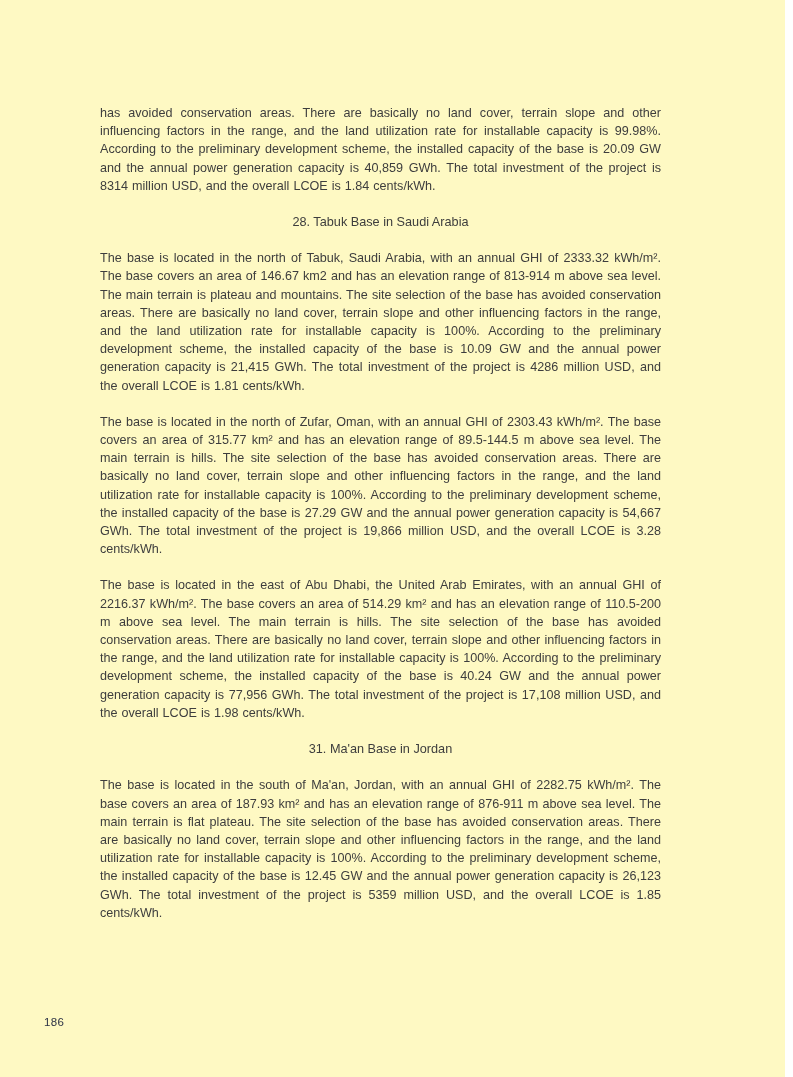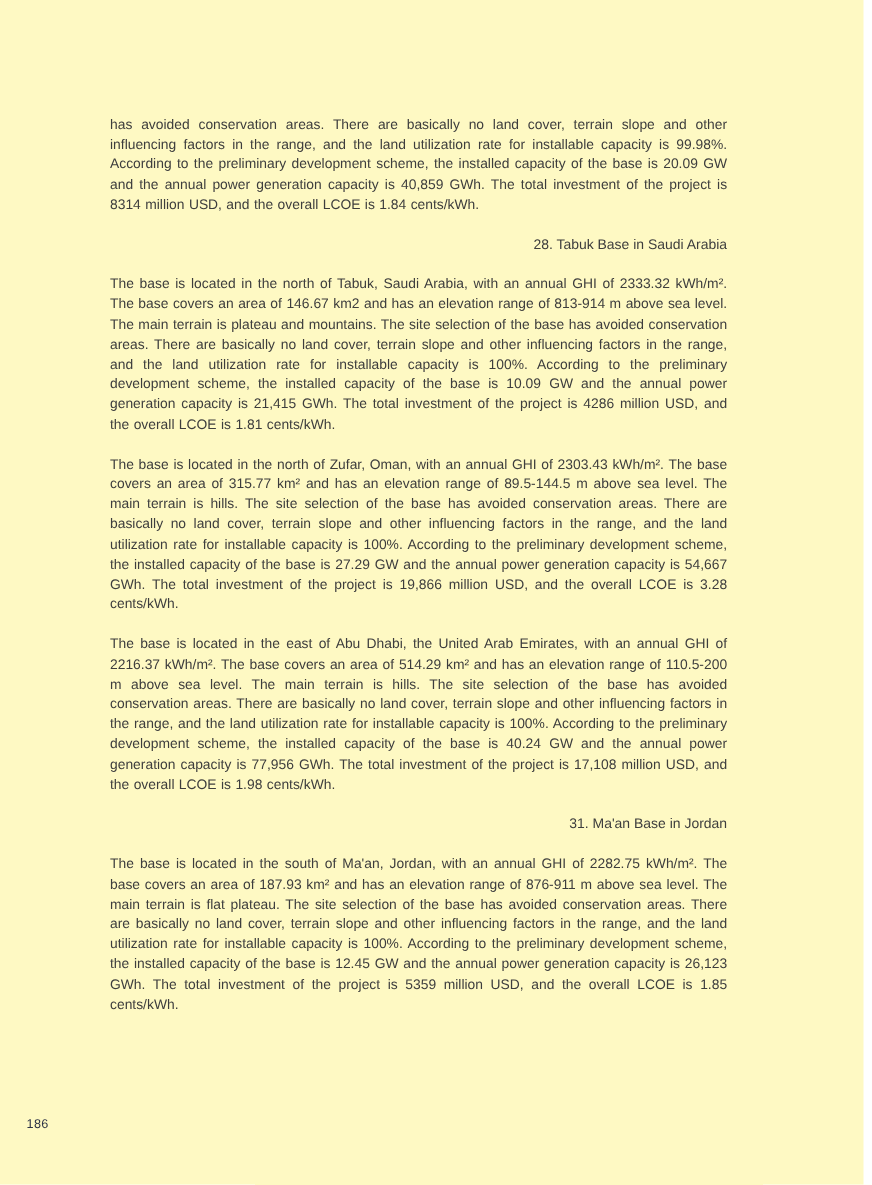--- a/index.html
+++ b/index.html
@@ -27,26 +27,26 @@
     color: #3d3d3d;
     text-align: justify;
     margin: 0 0 18px 0;
     word-spacing: 0.5px;
   }
   .section-heading {
     font-size: 12.7px;
     line-height: 18.2px;
     color: #3d3d3d;
     font-weight: 400;
-    text-align: right;
+    text-align: center;
     margin: 0 0 18px 0;
   }
   .page-number {
     position: absolute;
-    left: 24px;
+    left: 44px;
     top: 1015px;
     font-size: 11.5px;
     line-height: 15px;
     color: #2d3346;
     letter-spacing: 0.4px;
     text-align: center;
   }
 </style>
 </head>
 <body>

